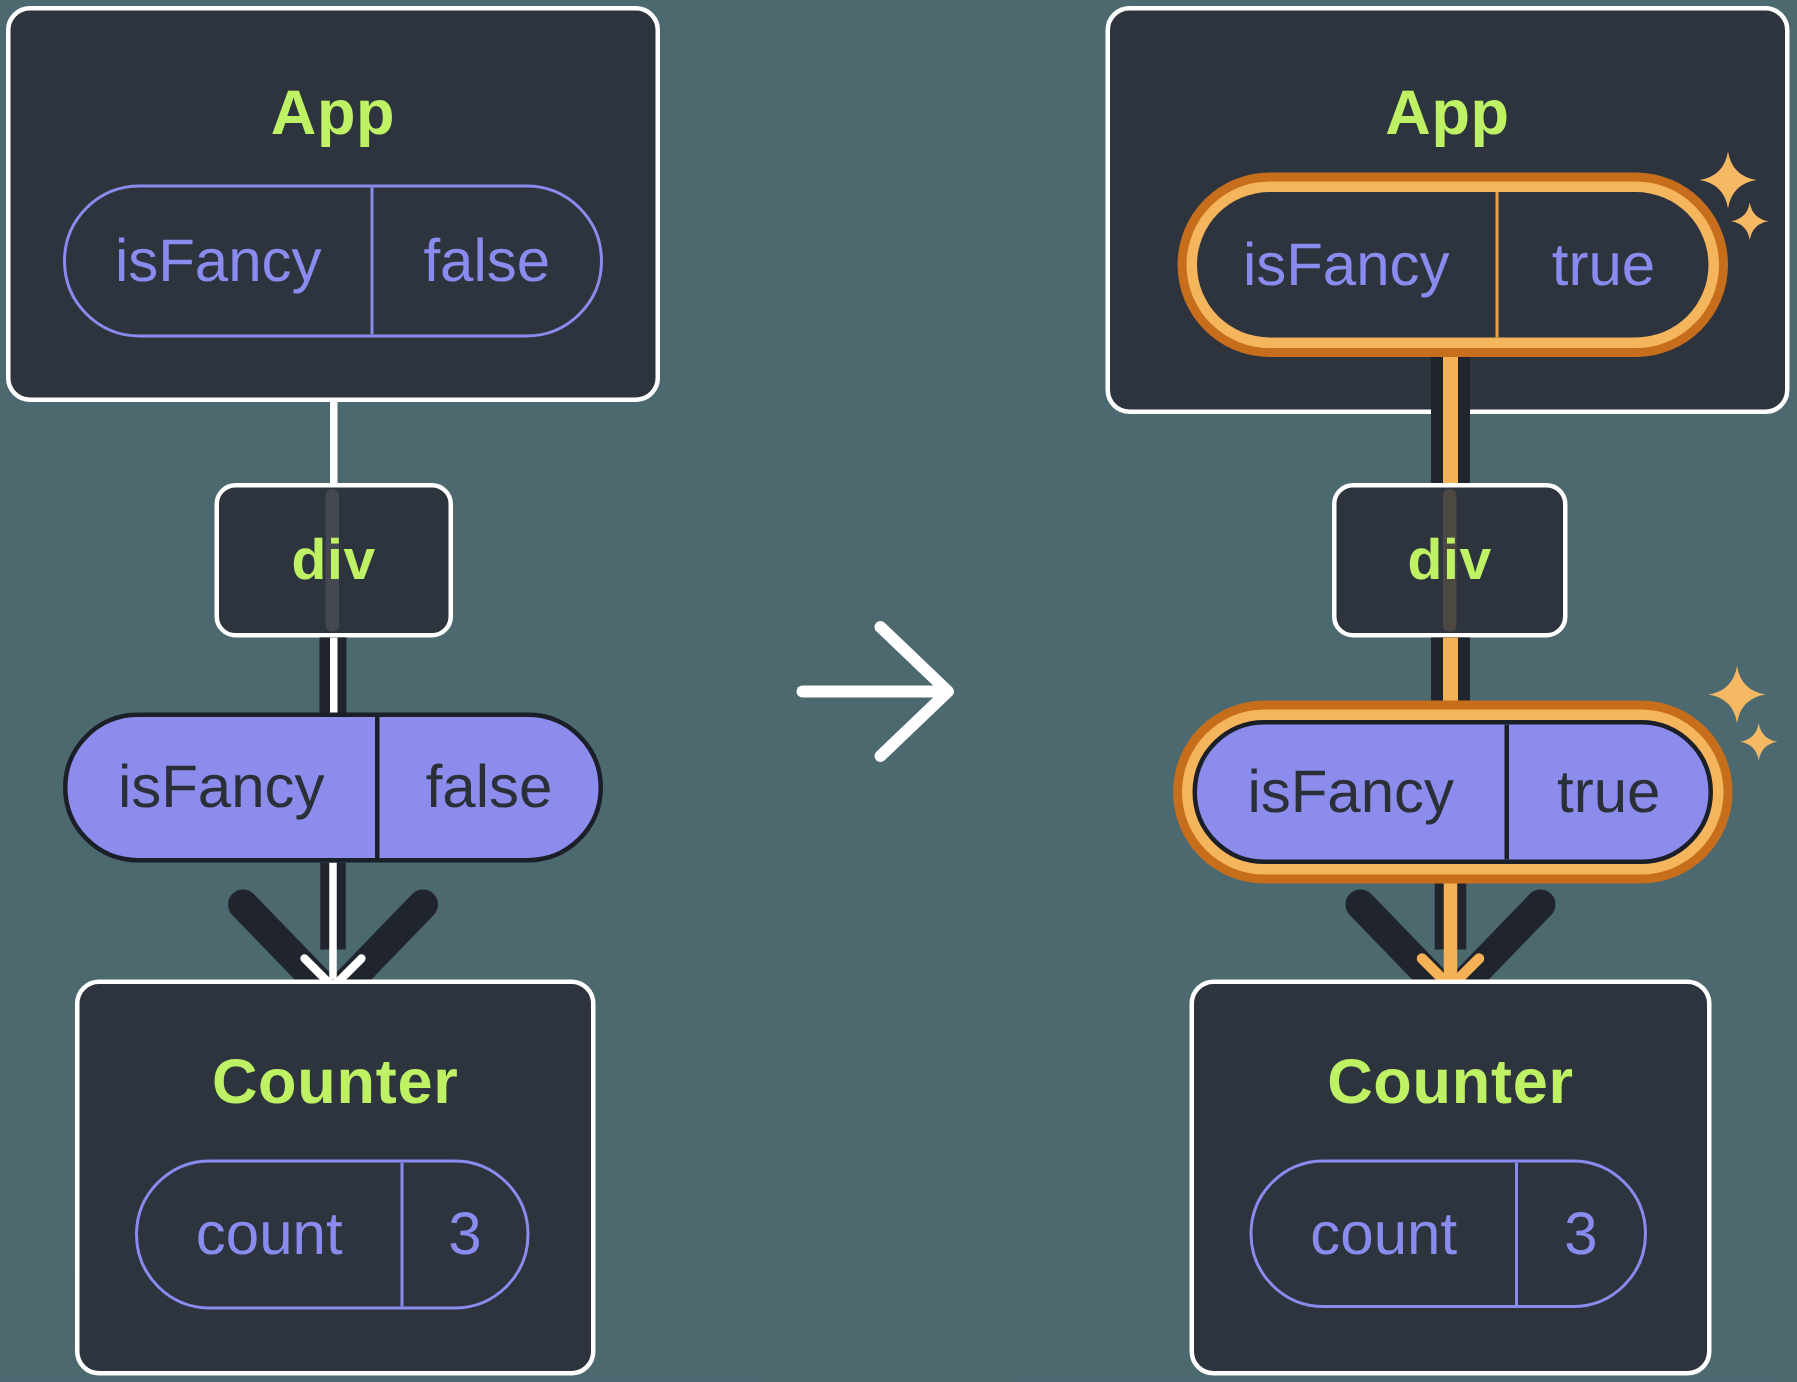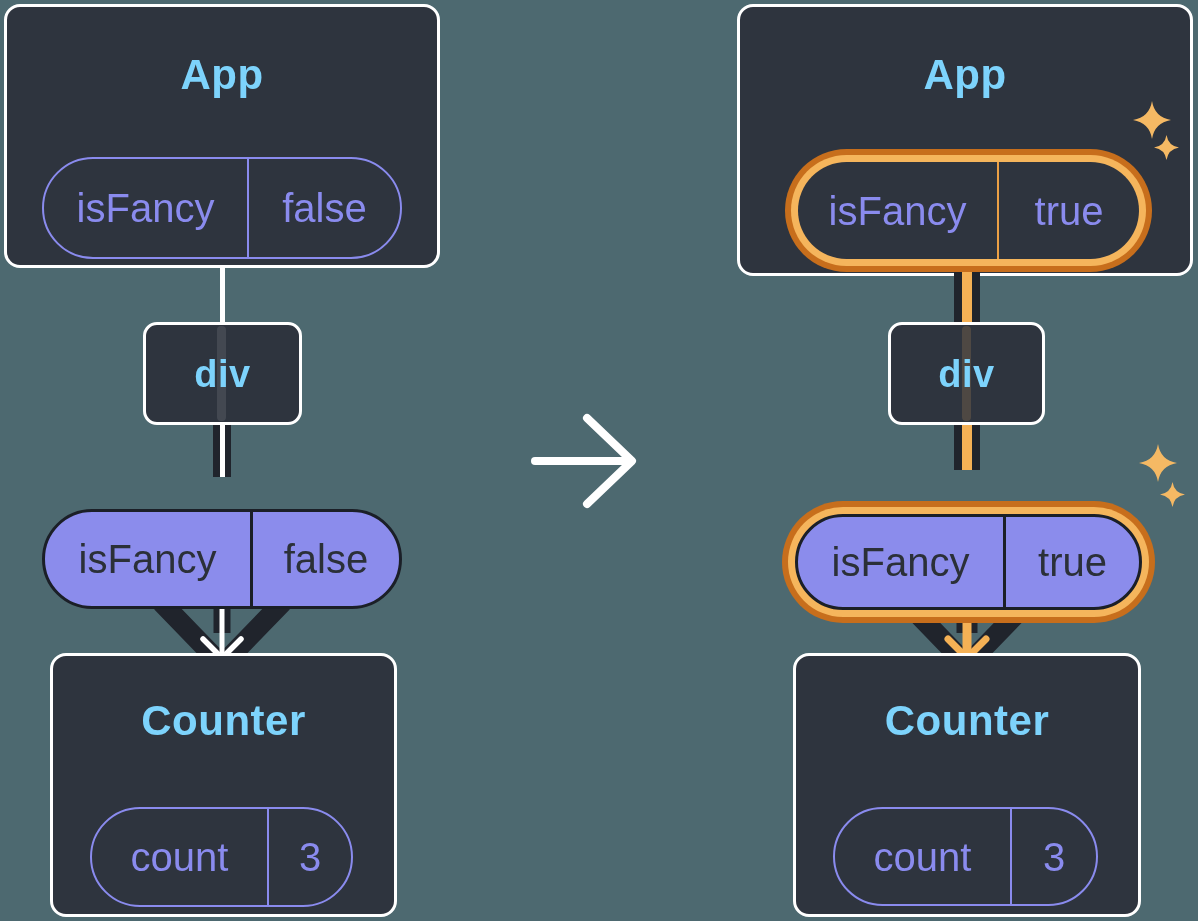--- a/index.html
+++ b/index.html
@@ -7,26 +7,26 @@
     position:relative;width:1198px;height:921px;overflow:hidden;
     background:#4D6970;
     font-family:"Liberation Sans", sans-serif;
   }
   .card{
     position:absolute;box-sizing:border-box;
     background:#2E343E;border:3px solid #FFFFFF;border-radius:16px;
   }
   .card-title{
     position:absolute;box-sizing:border-box;
-    color:#7dd3fc;font-size:42px;font-weight:600;letter-spacing:.5px;
+    color:#bef264;font-size:42px;font-weight:600;letter-spacing:.5px;
     text-align:center;line-height:1;
   }
   .pill{
     position:absolute;box-sizing:border-box;display:flex;align-items:stretch;
-    border-radius:999px;font-size:40px;line-height:1;margin-top:34px;
+    border-radius:999px;font-size:40px;line-height:1;
   }
   .pill .cell{display:flex;align-items:center;justify-content:center;}
   .pill-outline{border:2.5px solid #8A8BEE;color:#8A8BEE;}
   .pill-outline .cell-r{border-left:2.5px solid #8A8BEE;flex:1;}
   .pill-solid{background:#8B8CEC;border:3px solid #1B1F27;color:#2B3038;}
   .pill-solid .cell-r{border-left:3px solid #1B1F27;flex:1;}
   .pill-ring{box-shadow:0 0 0 7px #F5B55C, 0 0 0 13px #C76E1C;}
   .pill-dark{background:#2E343E;color:#8A8BEE;}
   .pill-dark .cell-r{border-left:2.5px solid #ECA045;flex:1;}
   .bold{font-weight:400;}

